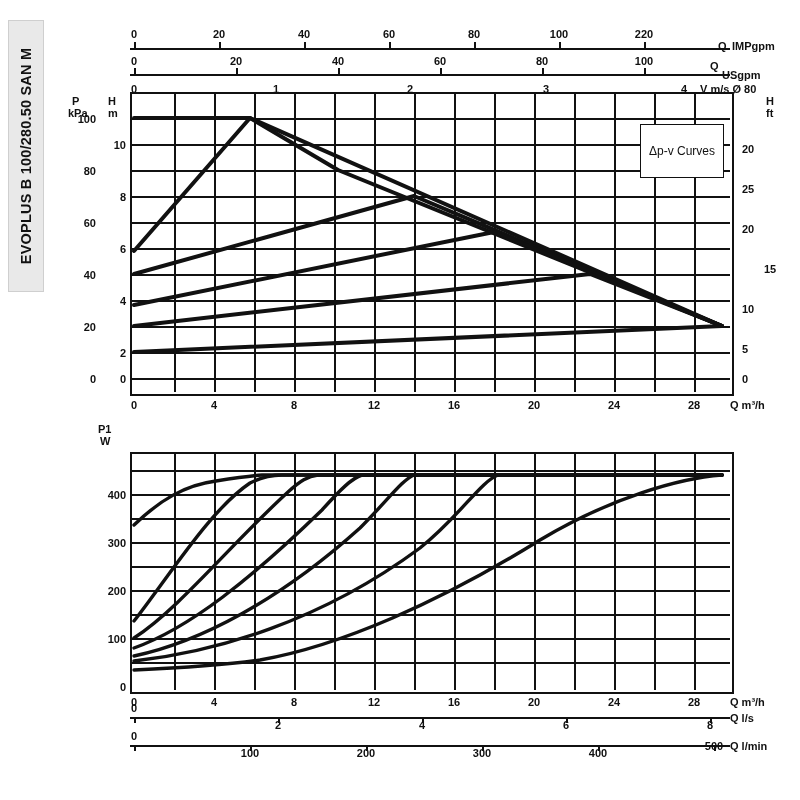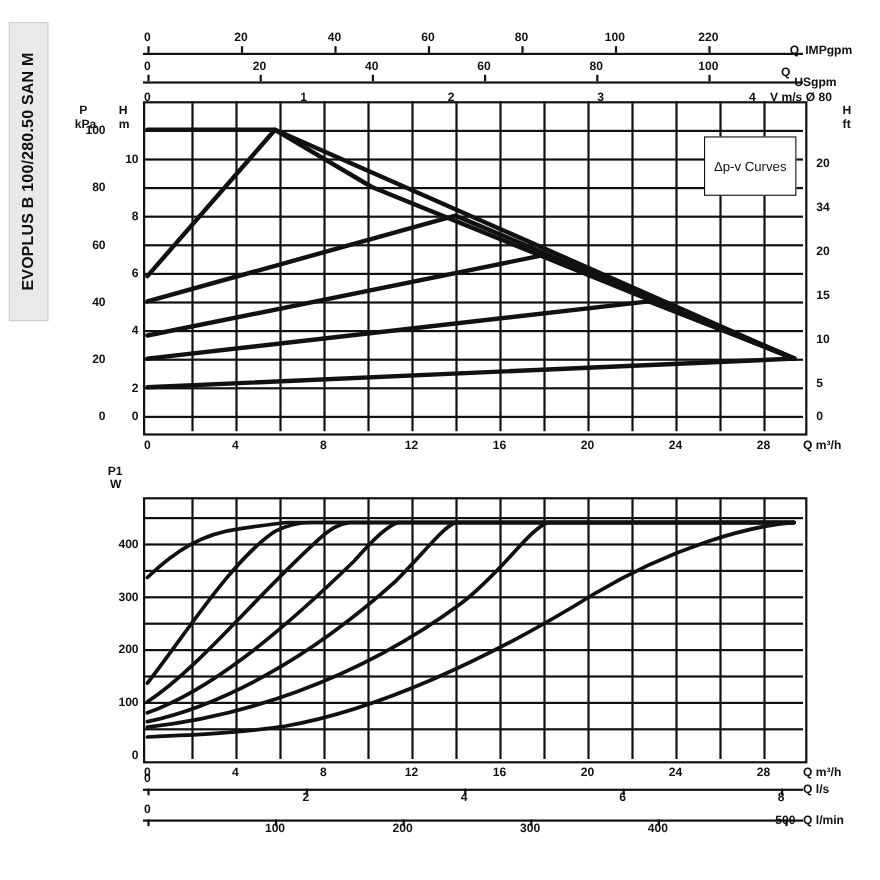--- a/index.html
+++ b/index.html
@@ -138,23 +138,23 @@
   <div class="t r b" style="left:126px;top:374px;">0</div>
   <div class="t r b" style="left:126px;top:348px;">2</div>
   <div class="t r b" style="left:126px;top:296px;">4</div>
   <div class="t r b" style="left:126px;top:244px;">6</div>
   <div class="t r b" style="left:126px;top:192px;">8</div>
   <div class="t r b" style="left:126px;top:140px;">10</div>
 
   <div class="t b" style="left:742px;top:374px;">0</div>
   <div class="t b" style="left:742px;top:344px;">5</div>
   <div class="t b" style="left:742px;top:304px;">10</div>
-  <div class="t b" style="left:742px;top:264px;text-align:right;">15</div>
+  <div class="t b" style="left:764px;top:264px;text-align:right;">15</div>
   <div class="t b" style="left:742px;top:224px;">20</div>
-  <div class="t b" style="left:742px;top:184px;">34</div>
+  <div class="t b" style="left:742px;top:184px;">25</div>
   <div class="t b" style="left:742px;top:144px;">20</div>
 
   <div class="t c b" style="left:134px;top:400px;">0</div>
   <div class="t c b" style="left:214px;top:400px;">4</div>
   <div class="t c b" style="left:294px;top:400px;">8</div>
   <div class="t c b" style="left:374px;top:400px;">12</div>
   <div class="t c b" style="left:454px;top:400px;">16</div>
   <div class="t c b" style="left:534px;top:400px;">20</div>
   <div class="t c b" style="left:614px;top:400px;">24</div>
   <div class="t c b" style="left:694px;top:400px;">28</div>

